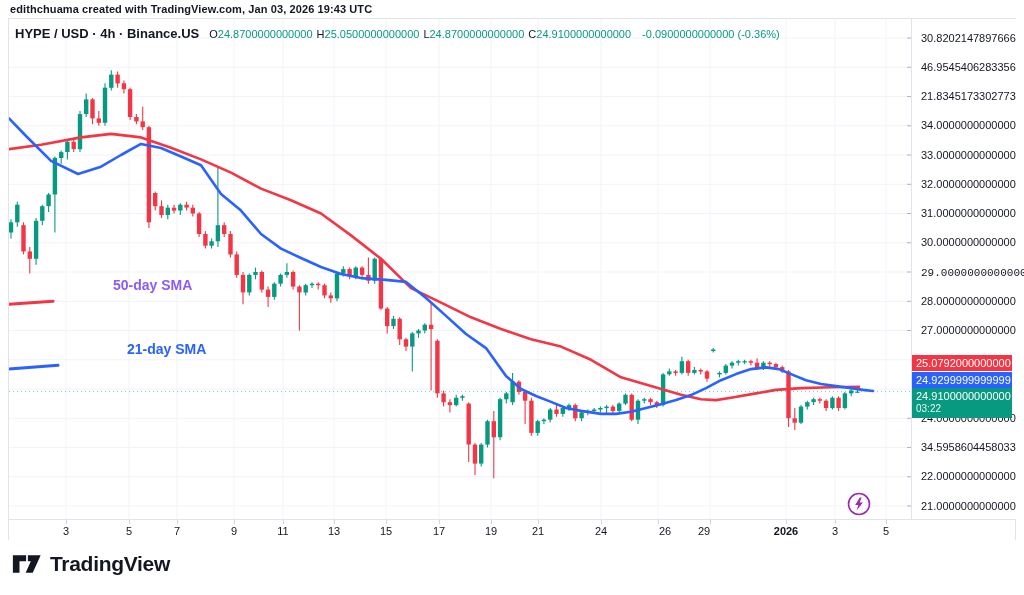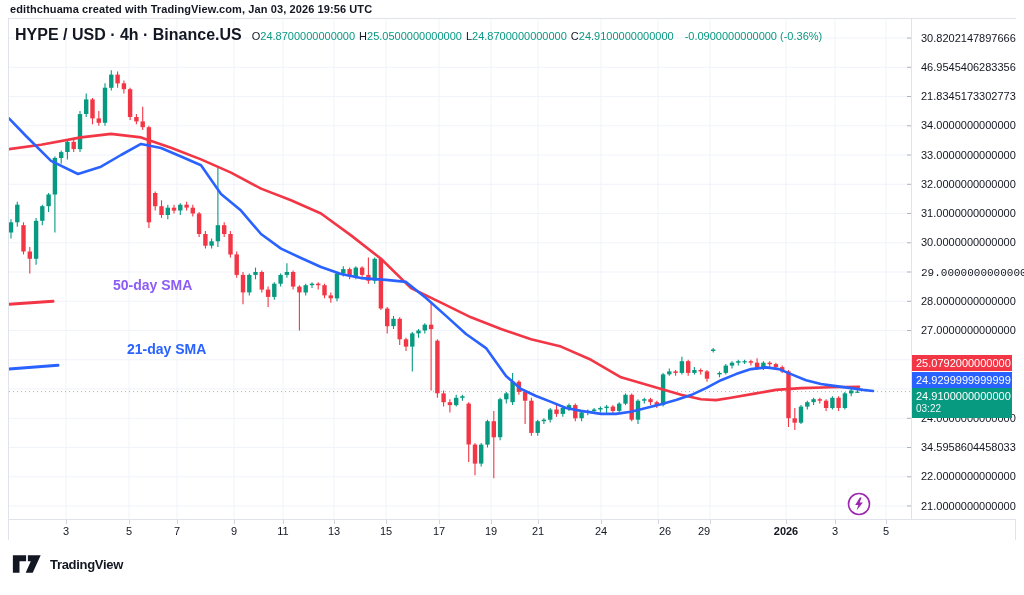--- a/index.html
+++ b/index.html
@@ -2,49 +2,49 @@
 <html><head>
 <meta charset="utf-8">
 <style>
   html,body{margin:0;padding:0;background:#fff;}
   body{font-family:"Liberation Sans", sans-serif;-webkit-font-smoothing:antialiased;}
   .stage{position:relative;width:1024px;height:595px;background:#fff;overflow:hidden;}
   .attribution{position:absolute;left:10px;top:3px;font-size:11px;font-weight:600;color:#131722;letter-spacing:.1px;}
   .panel{position:absolute;left:8px;top:18px;width:1008px;height:522px;border:1px solid #e0e3eb;box-sizing:border-box;background:#fff;}
   #chart-svg{position:absolute;left:0;top:0;display:block;cursor:crosshair;}
   .legend{position:absolute;left:6px;top:7px;display:flex;align-items:baseline;gap:7px;font-size:11px;color:#131722;white-space:nowrap;z-index:5;}
-  .legend .sym{font-weight:700;font-size:16px;margin-right:3px;}
+  .legend .sym{font-weight:700;font-size:13px;margin-right:3px;}
   .legend .olabel{color:#131722;}
   .legend .val{color:#089981;}
   .legend .chg{color:#089981;}
   .sma-label{position:absolute;font-size:14px;font-weight:700;z-index:4;}
   .sma-label.s50{left:104px;top:258px;color:#8b5cf6;}
   .sma-label.s21{left:118px;top:322px;color:#2962ff;}
   #price-axis{position:absolute;left:902px;top:0;width:104px;height:500px;border-left:1px solid #e0e3eb;cursor:ns-resize;background:#fff;}
   .pl{position:absolute;left:9px;font-size:11px;color:#131722;white-space:nowrap;}
   #time-axis{position:absolute;left:0;top:500px;width:1006px;height:21px;border-top:1px solid #e0e3eb;cursor:ew-resize;background:#fff;}
   .tl{position:absolute;top:5px;font-size:11px;color:#131722;transform:translateX(-50%);white-space:nowrap;}
   .tl.bold{font-weight:700;}
   .ttick{position:absolute;top:0;width:1px;height:4px;background:#d1d4dc;}
   .badge{position:absolute;left:903px;width:100px;box-sizing:border-box;color:#fff;font-size:11px;padding:2px 0 2px 4px;z-index:6;line-height:12px;white-space:nowrap;}
   .badge.red{top:336px;background:#f23645;}
   .badge.blue{top:352.5px;background:#2962ff;}
   .badge.green{top:369px;background:#089981;padding-bottom:3px;}
   .badge .cd{font-size:10px;opacity:.92;margin-top:1px;}
   .flash-btn{position:absolute;left:836px;top:471px;width:28px;height:28px;z-index:7;cursor:pointer;background:transparent;border:0;padding:0;}
   .footer{position:absolute;left:0;top:540px;width:1024px;height:55px;background:#fff;}
   .tvlogo{position:absolute;left:12px;top:12px;display:flex;align-items:center;gap:8px;cursor:pointer;text-decoration:none;}
-  .tvlogo .txt{font-size:13px;font-weight:700;color:#131722;letter-spacing:-.3px;}
+  .tvlogo .txt{font-size:21px;font-weight:700;color:#131722;letter-spacing:-.3px;}
 </style>
 </head>
 <body>
 
 <div class="stage">
 
-  <div class="attribution">edithchuama created with TradingView.com, Jan 03, 2026 19:56 UTC</div>
+  <div class="attribution">edithchuama created with TradingView.com, Jan 03, 2026 19:43 UTC</div>
 
   <div class="panel">
 
     <svg id="chart-svg" width="902" height="500" viewBox="0 0 902 500">
         <g>
           <line x1="0" x2="902" y1="487.0" y2="487.0" stroke="#f0f3fa" stroke-width="1"></line>
           <line x1="0" x2="902" y1="457.8" y2="457.8" stroke="#f0f3fa" stroke-width="1"></line>
           <line x1="0" x2="902" y1="428.5" y2="428.5" stroke="#f0f3fa" stroke-width="1"></line>
           <line x1="0" x2="902" y1="399.3" y2="399.3" stroke="#f0f3fa" stroke-width="1"></line>
           <line x1="0" x2="902" y1="370.0" y2="370.0" stroke="#f0f3fa" stroke-width="1"></line>

